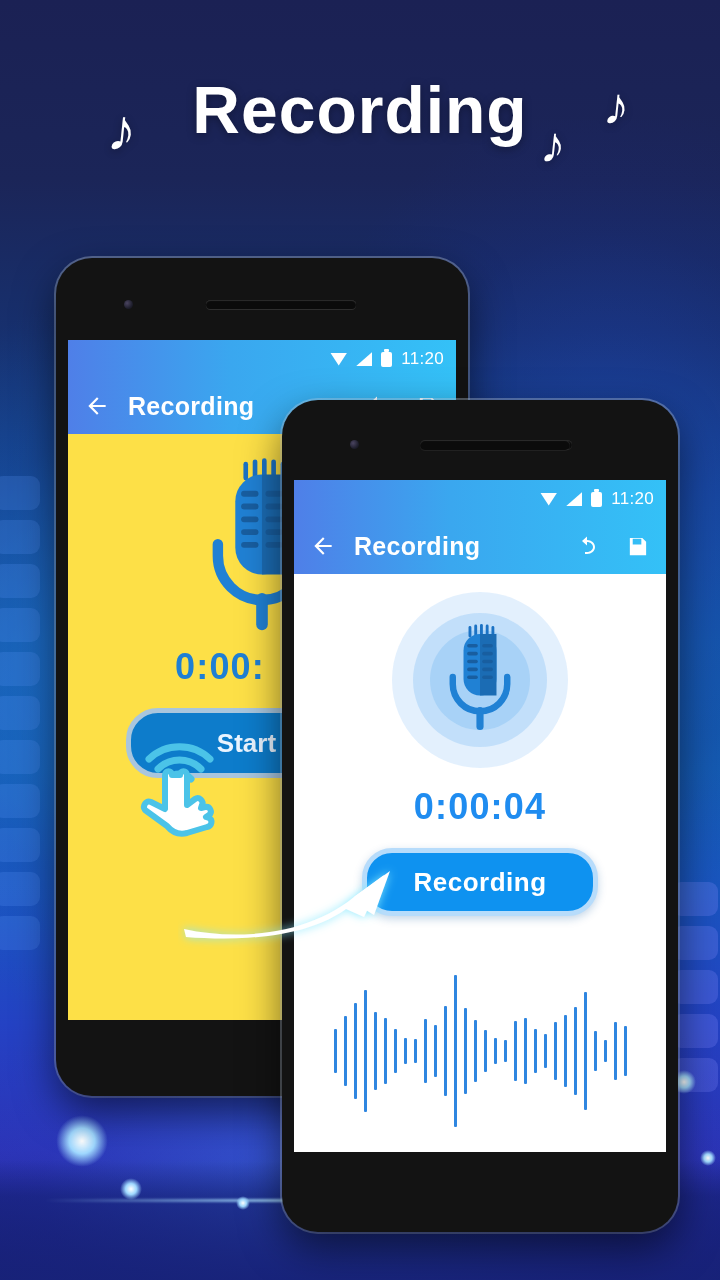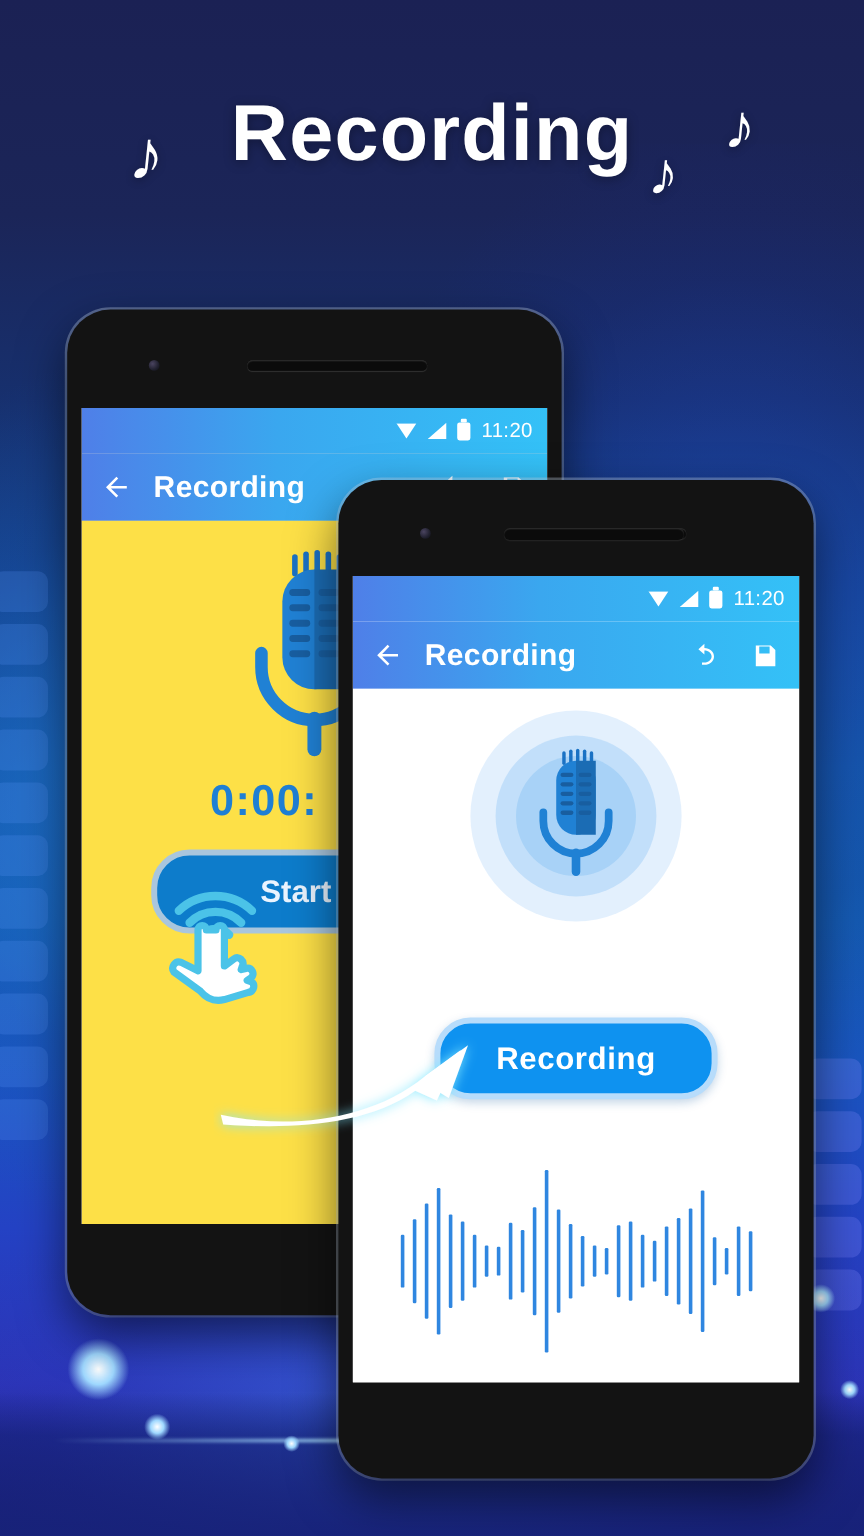--- a/index.html
+++ b/index.html
@@ -384,20 +384,21 @@
                       <rect x="63" y="74" width="15" height="5" rx="2.5"></rect>
                   </g>
                   <path d="M22 76v10c0 21 17 38 38 38s38-17 38-38V76" fill="none" stroke="#2081d4" stroke-width="9" stroke-linecap="round"></path>
                   <rect x="55" y="118" width="10" height="32" rx="5" fill="#2081d4"></rect>
                 </svg>
               </span>
             </div>
           </div>
         </div>
 
+        <div class="timer">0:00:04</div>
 
         <div class="rec-btn">Recording</div>
 
         <div class="wave" id="waveform">
             <i style="height: 44px; background: rgb(47, 134, 224);"></i>
             <i style="height: 70px; background: rgb(47, 134, 224);"></i>
             <i style="height: 96px; background: rgb(47, 134, 224);"></i>
             <i style="height: 122px; background: rgb(47, 134, 224);"></i>
             <i style="height: 78px; background: rgb(47, 134, 224);"></i>
             <i style="height: 66px; background: rgb(47, 134, 224);"></i>

